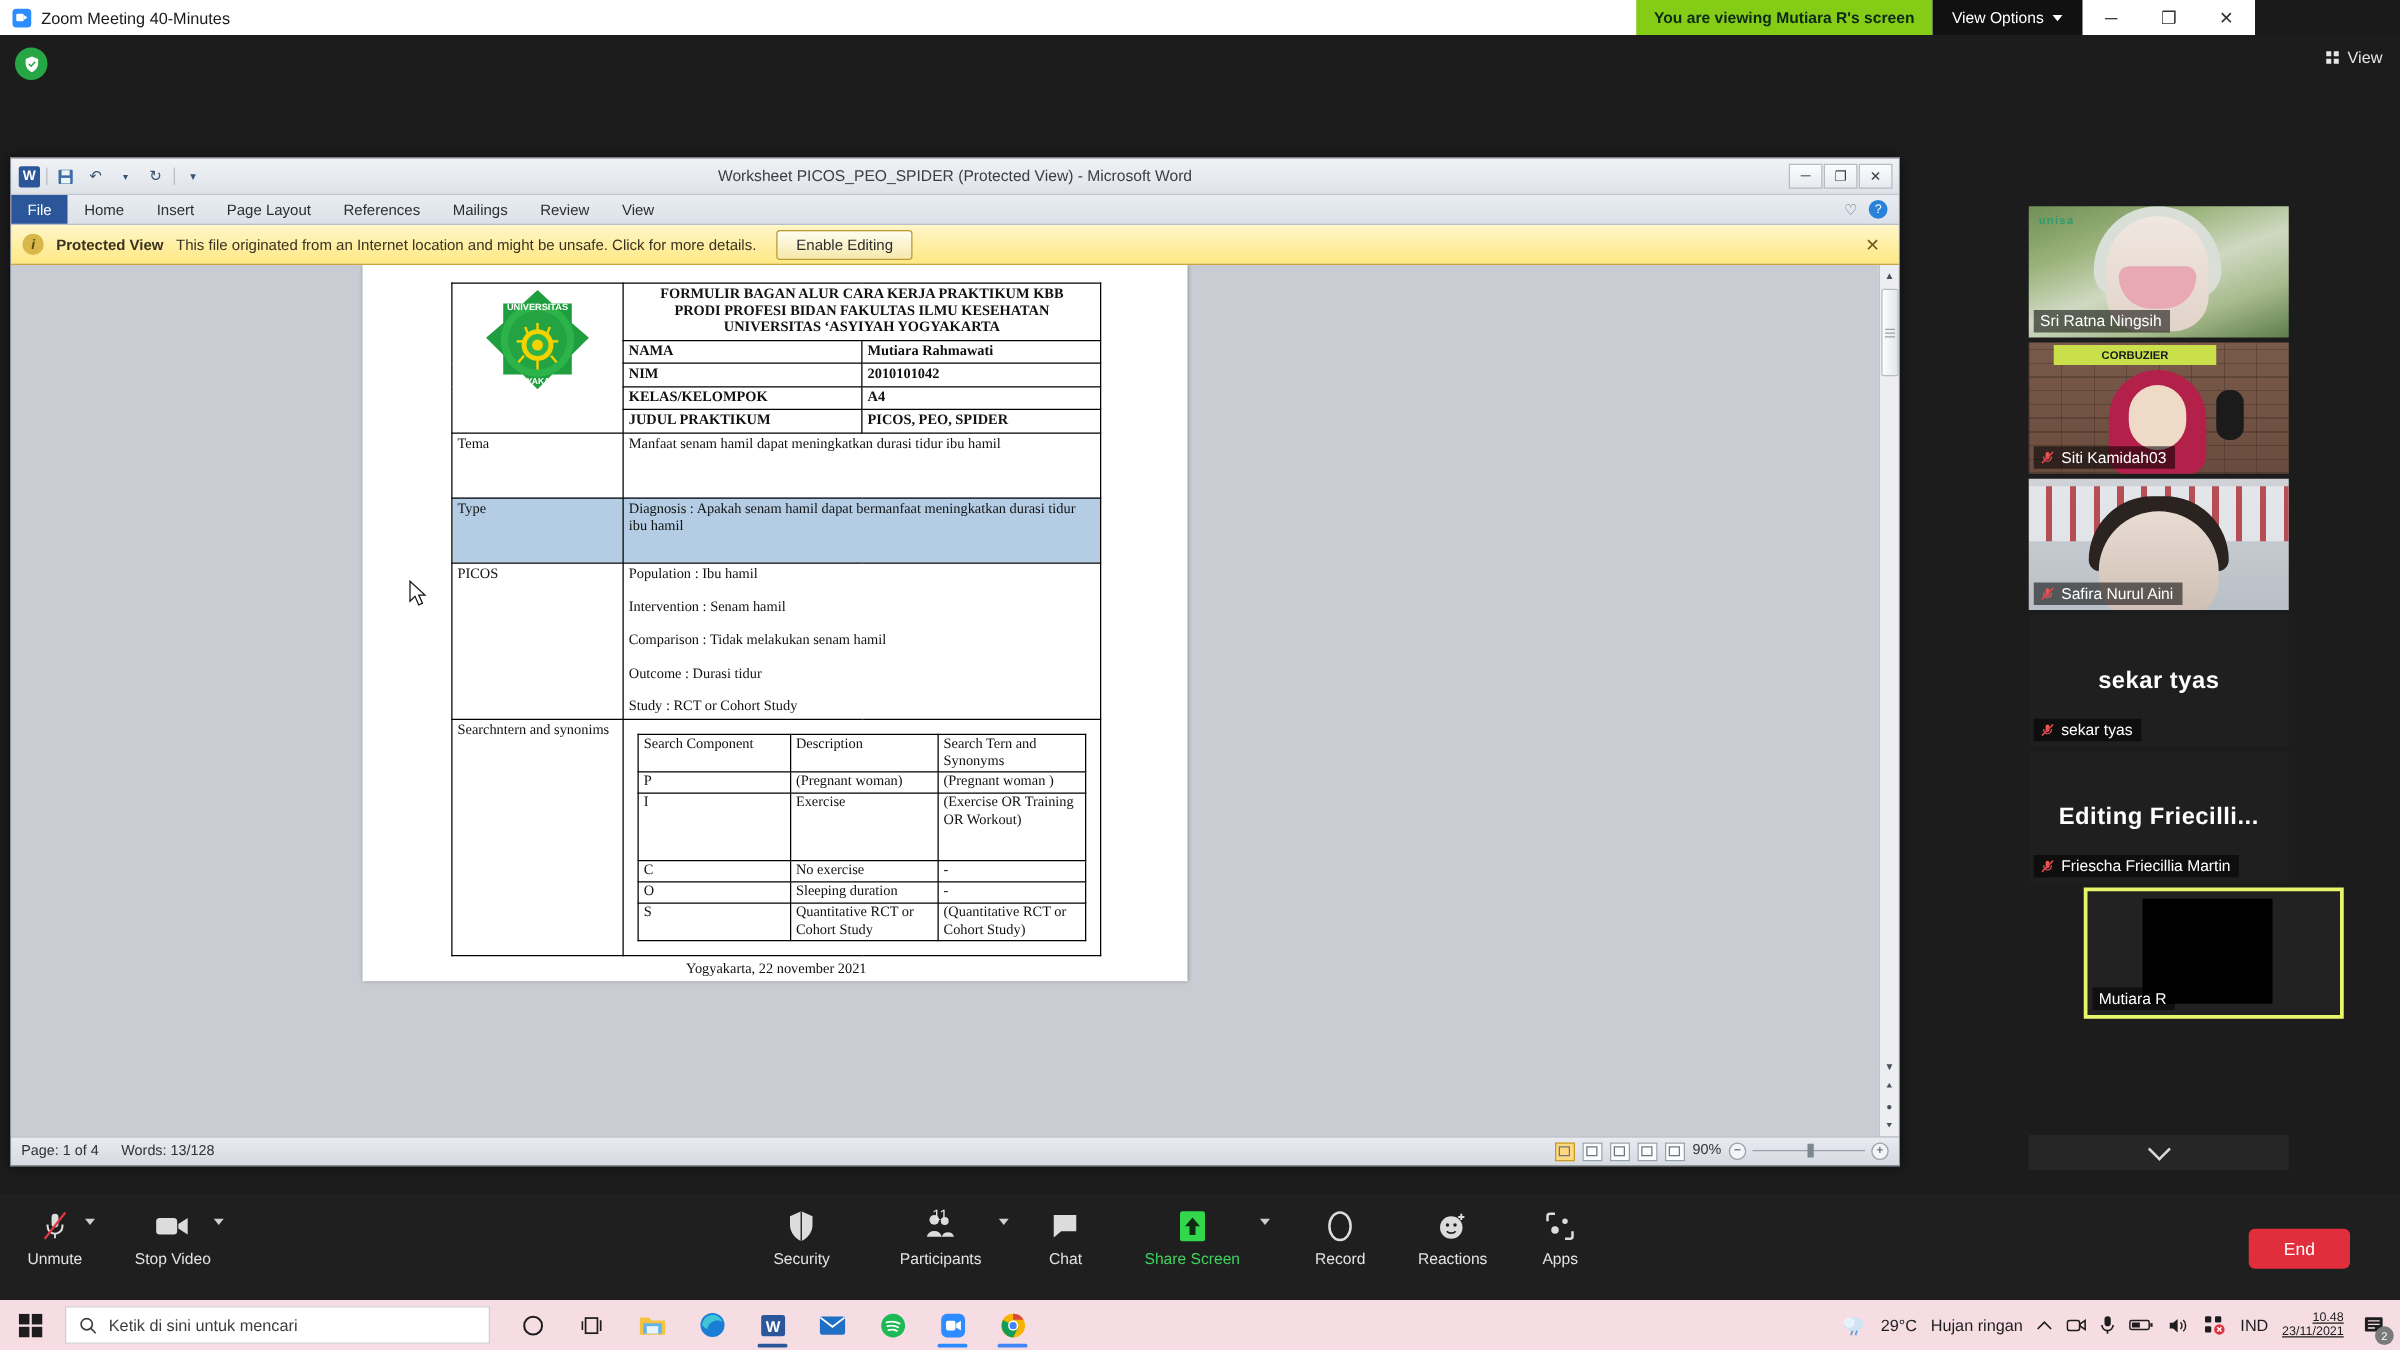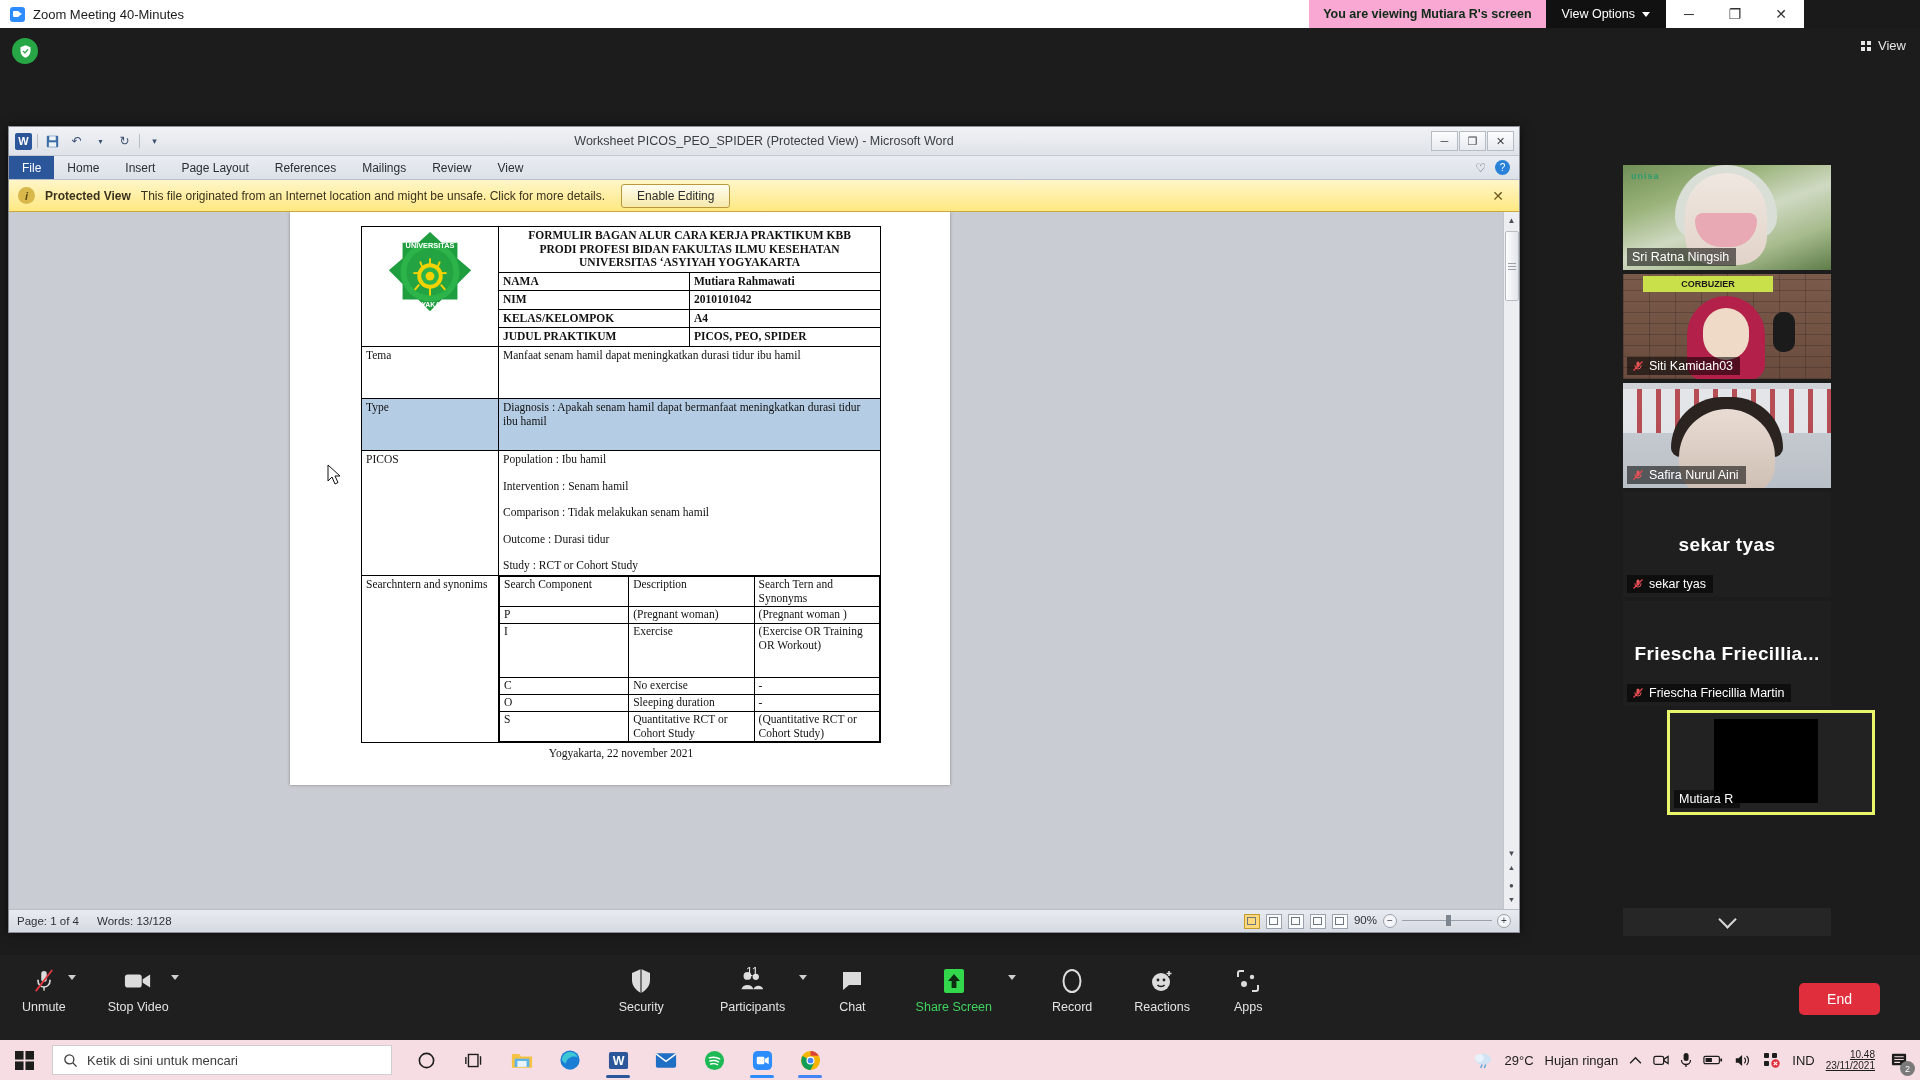--- a/index.html
+++ b/index.html
@@ -24,21 +24,21 @@
     content:""; position:absolute; left:3px; top:4.5px; width:6px;height:6px;
     background:#fff; border-radius:1px;
   }
   .zoom-logo::before{
     content:""; position:absolute; left:9px; top:5px; width:0;height:0;
     border-top:2.5px solid transparent;border-bottom:2.5px solid transparent;border-left:3.5px solid #fff;
   }
   #zoom-title-text{ color:#1a1a1a; font-size:13px; letter-spacing:0; white-space:nowrap;}
   .zt-spacer{ flex:1 1 auto;}
   #viewing-banner{
-    background:#f9a8d4; color:#0d2a16; font-size:12.5px; font-weight:bold;
+    background:#84cc16; color:#0d2a16; font-size:12.5px; font-weight:bold;
     height:28px; display:flex; align-items:center; padding:0 14px; white-space:nowrap;
   }
   #view-options-btn{
     background:#111; color:#fff; font-size:12.5px; height:28px;
     display:flex; align-items:center; gap:7px; padding:0 16px; white-space:nowrap; cursor:pointer;
   }
   .caret-dn{ width:0;height:0;border-left:4px solid transparent;border-right:4px solid transparent;border-top:5px solid #fff; }
   #win-ctrls{ display:flex; align-items:center; height:28px; flex:0 0 auto;}
   #win-ctrls .wbtn{ width:46px;height:28px;display:flex;align-items:center;justify-content:center;color:#333;font-size:14px;cursor:pointer;}
 
@@ -398,21 +398,21 @@
                 <div class="picos-line">Population : Ibu hamil</div>
                 <div class="picos-line">Intervention : Senam hamil</div>
                 <div class="picos-line">Comparison : Tidak melakukan senam hamil</div>
                 <div class="picos-line">Outcome : Durasi tidur</div>
                 <div>Study : RCT or Cohort Study</div>
               </td>
             </tr>
 
             <tr>
               <td>Searchntern and synonims</td>
-              <td colspan="2" style="padding:0">
+              <td colspan="2" style="padding:11px">
                 <table class="inner">
                   <tbody>
                         <tr>
                     <td style="width:34%">Search  Component</td>
                     <td style="width:33%">Description</td>
                     <td>Search Tern and Synonyms</td>
                   </tr>
                   <tr>
                     <td>P</td>
                     <td>(Pregnant woman)</td>
@@ -547,21 +547,21 @@
       <svg class="mute-ic" viewBox="0 0 16 16">
         <path d="M8 2a2 2 0 0 1 2 2v4a2 2 0 0 1-4 0V4a2 2 0 0 1 2-2z" fill="#e85a5a"></path>
         <path d="M4 7v1a4 4 0 0 0 8 0V7" stroke="#e85a5a" stroke-width="1.3" fill="none"></path>
         <path d="M2 14 L14 2" stroke="#e8434c" stroke-width="1.6"></path>
       </svg>
       <span>sekar tyas</span>
     </span>
   </div>
 
   <div class="tile initials">
-    <span class="big">Friescha  Friecillia...</span>
+    <span class="big">Editing  Friecilli...</span>
     <span class="namebar">
       <svg class="mute-ic" viewBox="0 0 16 16">
         <path d="M8 2a2 2 0 0 1 2 2v4a2 2 0 0 1-4 0V4a2 2 0 0 1 2-2z" fill="#e85a5a"></path>
         <path d="M4 7v1a4 4 0 0 0 8 0V7" stroke="#e85a5a" stroke-width="1.3" fill="none"></path>
         <path d="M2 14 L14 2" stroke="#e8434c" stroke-width="1.6"></path>
       </svg>
       <span>Friescha Friecillia Martin</span>
     </span>
   </div>
 

